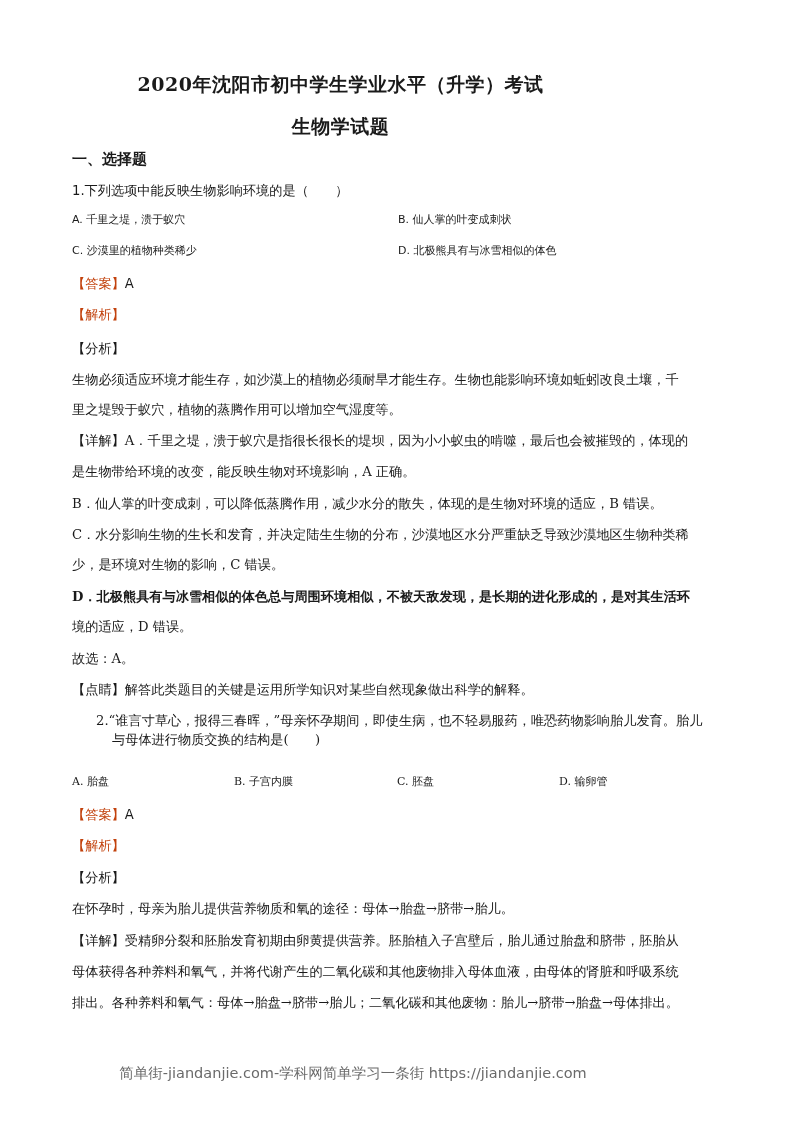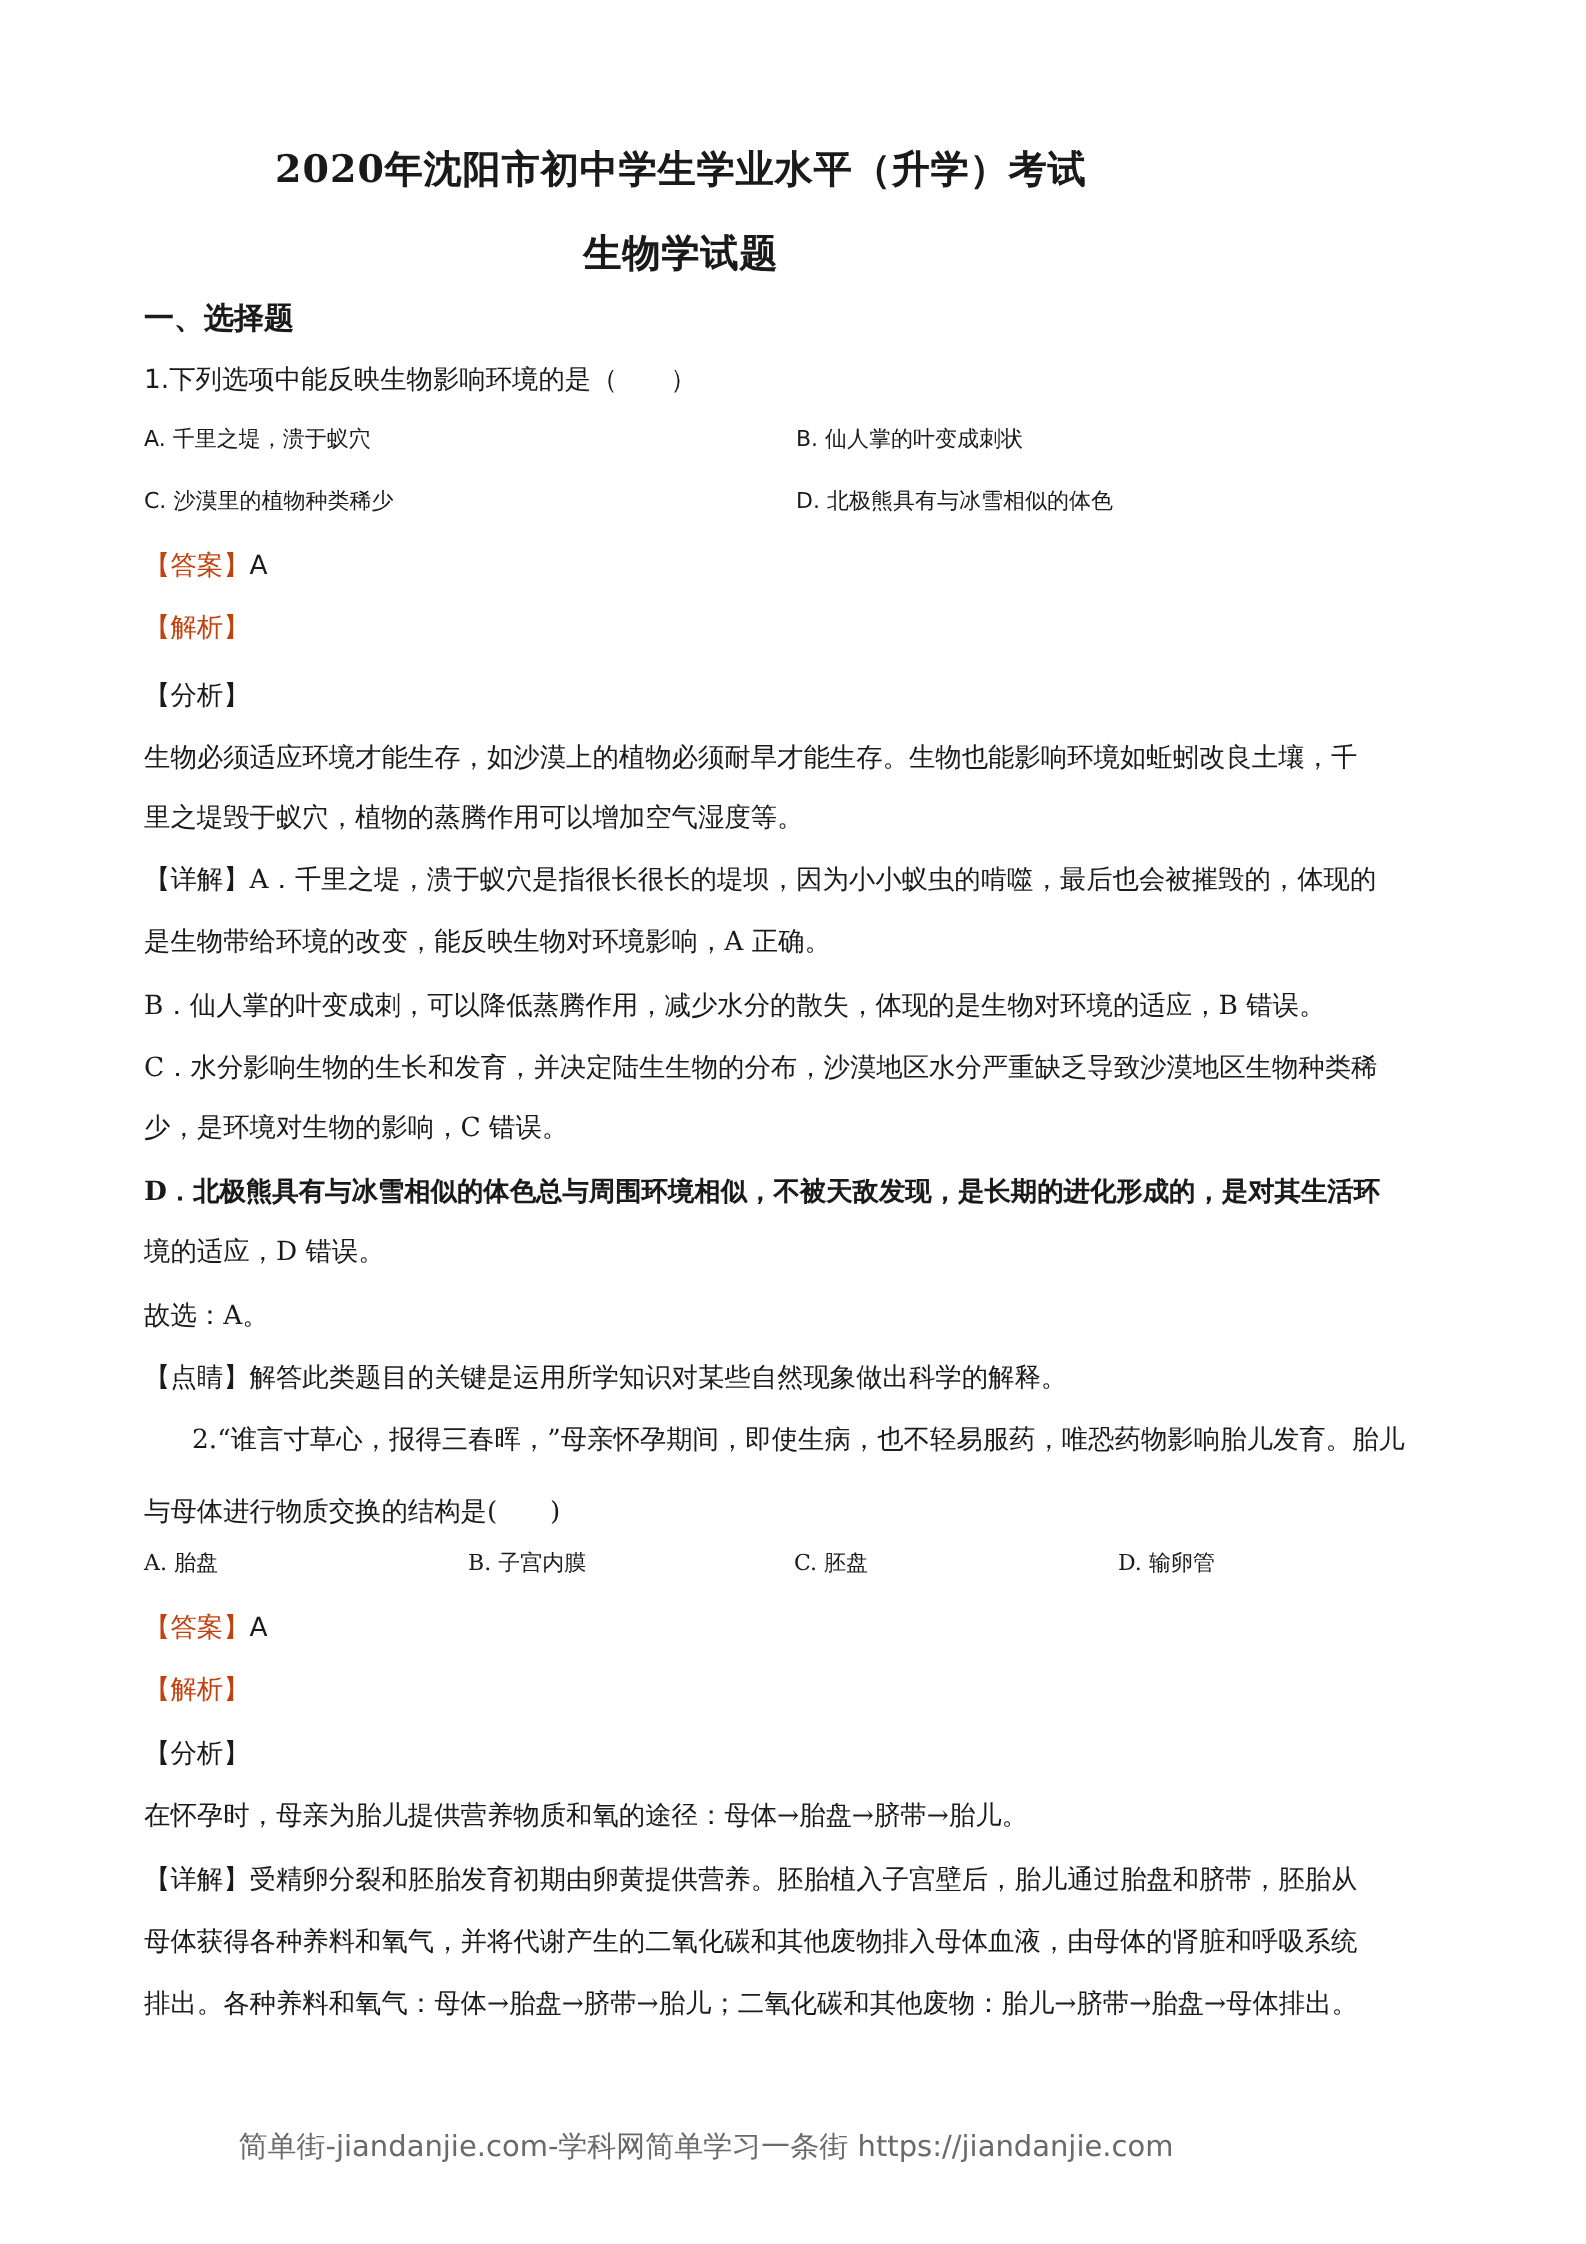--- a/index.html
+++ b/index.html
@@ -73,21 +73,21 @@
   <div class="line" style="top:525px;">C．水分影响生物的生长和发育，并决定陆生生物的分布，沙漠地区水分严重缺乏导致沙漠地区生物种类稀</div>
   <div class="line" style="top:555px;">少，是环境对生物的影响，C 错误。</div>
   <div class="line" style="top:587px;font-weight:bold;">D．北极熊具有与冰雪相似的体色总与周围环境相似，不被天敌发现，是长期的进化形成的，是对其生活环</div>
   <div class="line" style="top:617px;">境的适应，D 错误。</div>
   <div class="line" style="top:649px;">故选：A。</div>
   <div class="line" style="top:680px;">
     <span>【点睛】</span><span>解答此类题目的关键是运用所学知识对某些自然现象做出科学的解释。</span>
   </div>
 
   <div class="line" style="top:711px;margin-left:24px;">2.“谁言寸草心，报得三春晖，”母亲怀孕期间，即使生病，也不轻易服药，唯恐药物影响胎儿发育。胎儿</div>
-  <div class="line" style="top:747px;">与母体进行物质交换的结构是(　　)</div>
+  <div class="line" style="top:730px;margin-left:40px;">与母体进行物质交换的结构是(　　)</div>
 
   <div class="opt" style="left:72px; top:774px; font-family:'DejaVu Serif', serif;">
     <span>A.</span>
     <span>胎盘</span>
   </div>
   <div class="opt" style="left:234px; top:774px; font-family:'DejaVu Serif', serif;">
     <span>B.</span>
     <span>子宫内膜</span>
   </div>
   <div class="opt" style="left:397px; top:774px; font-family:'DejaVu Serif', serif;">

